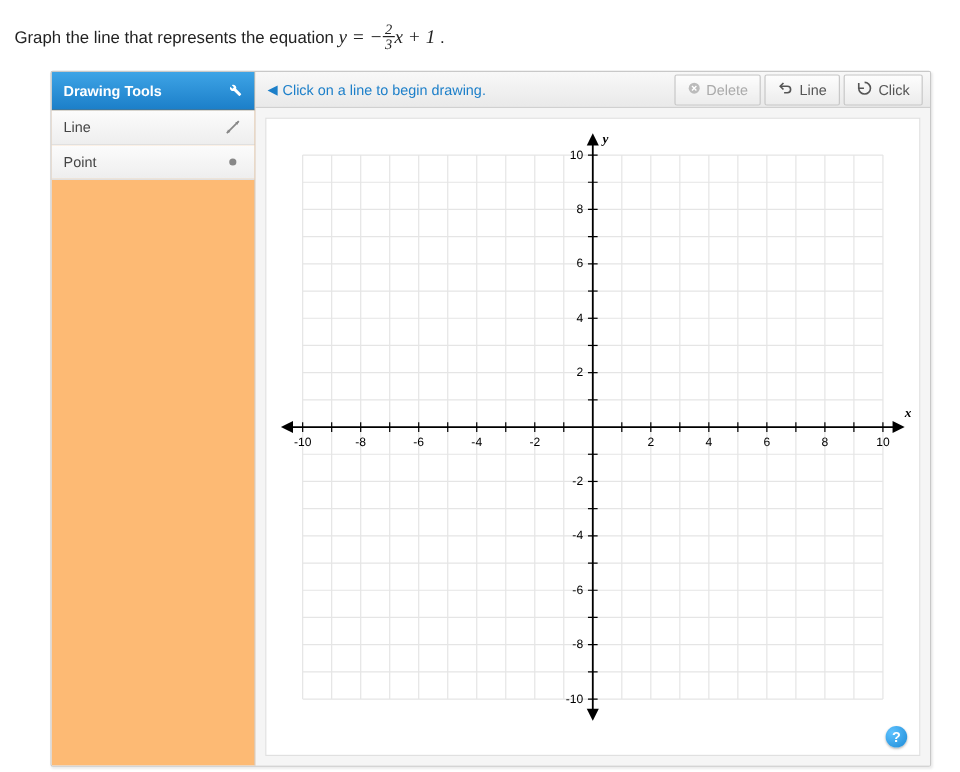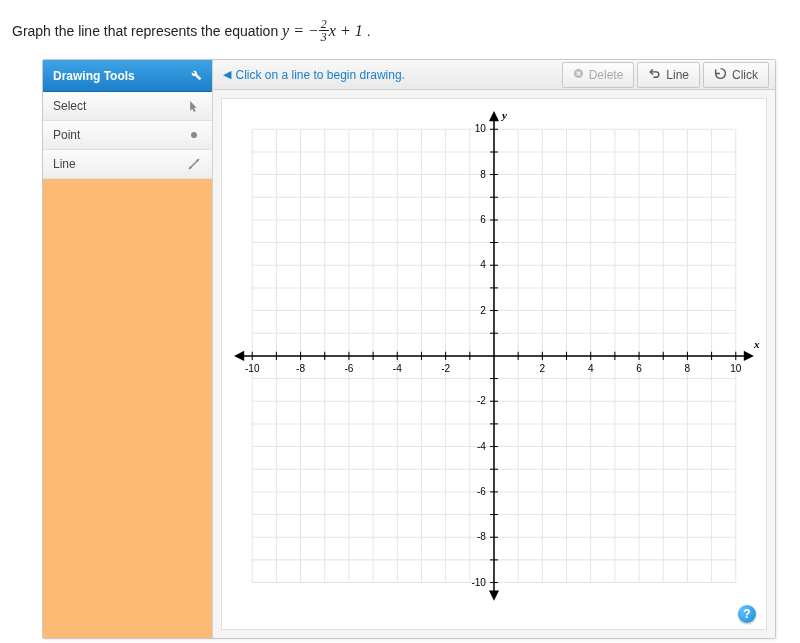--- a/index.html
+++ b/index.html
@@ -150,42 +150,34 @@
   <div class="sidebar">
     <div class="sidebar-header">
       <span>Drawing Tools</span>
       <span class="wrench">
         <svg width="14" height="14" viewBox="0 0 24 24" fill="#fff">
             <path d="M22 19l-7-7c.6-1.5.3-3.3-1-4.5-1.4-1.4-3.5-1.6-5.1-.7l3 3-2.1 2.1-3-3c-.9 1.6-.7 3.7.7 5.1 1.2 1.3 3 1.6 4.5 1l7 7c.4.4 1 .4 1.4 0l1.6-1.6c.4-.4.4-1 0-1.4z"></path>
           </svg>
       </span>
     </div>
     <div class="tool-item">
-      <span>Select</span>
-      <span class="tool-icon">
-        <svg width="13" height="13" viewBox="0 0 24 24" fill="#888">
-            <path d="M4 2l0 18 4-4 3 6 3-1.5-3-6 5 0z"></path>
-          </svg>
-      </span>
-    </div>
-    <div class="tool-item">
-      <span>Point</span>
-      <span class="tool-icon">
-        <svg width="10" height="10" viewBox="0 0 10 10">
-            <circle cx="5" cy="5" r="3" fill="#888"></circle>
-          </svg>
-      </span>
-    </div>
-    <div class="tool-item">
       <span>Line</span>
       <span class="tool-icon">
         <svg width="14" height="14" viewBox="0 0 14 14">
             <line x1="2" y1="12" x2="12" y2="2" stroke="#888" stroke-width="1.5"></line>
             <polygon points="12,2 9,3 11,5" fill="#888"></polygon>
             <polygon points="2,12 5,11 3,9" fill="#888"></polygon>
+          </svg>
+      </span>
+    </div>
+    <div class="tool-item">
+      <span>Point</span>
+      <span class="tool-icon">
+        <svg width="10" height="10" viewBox="0 0 10 10">
+            <circle cx="5" cy="5" r="3" fill="#888"></circle>
           </svg>
       </span>
     </div>
   </div>
 
   <div class="main">
     <div class="toolbar">
       <div class="hint">
         <span class="hint-arrow">◀</span>
         <span>Click on a line to begin drawing.</span>

